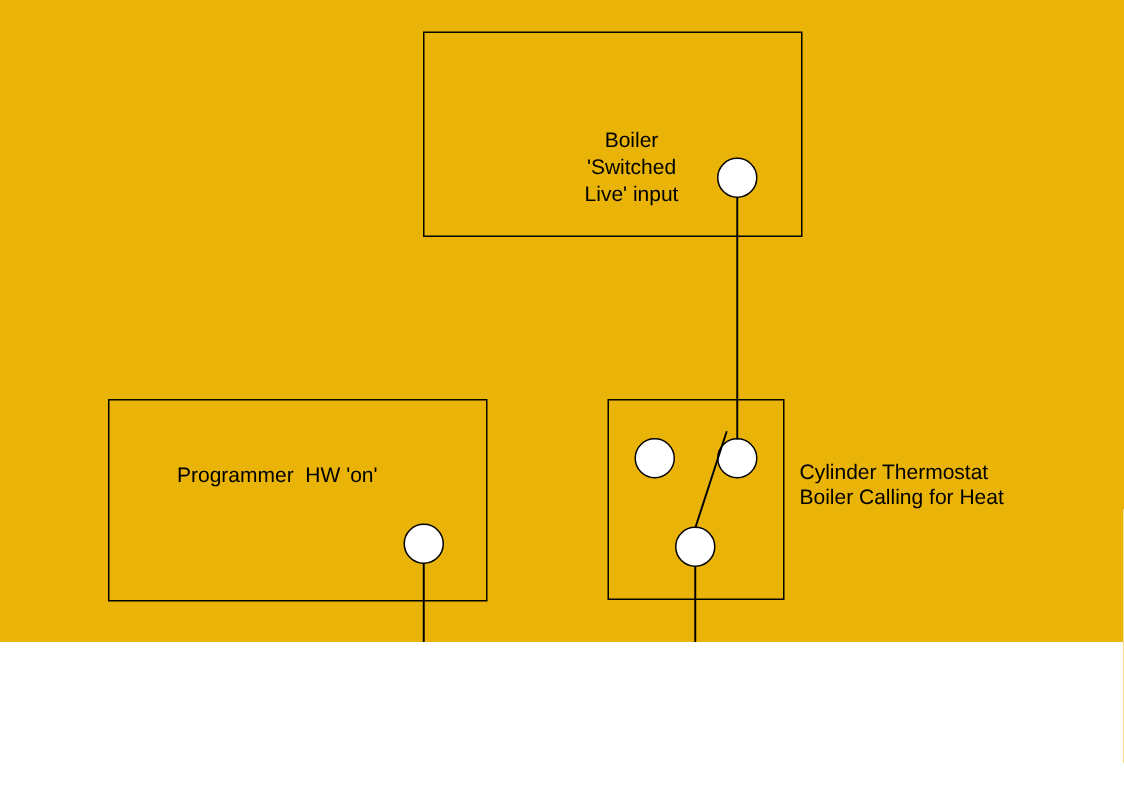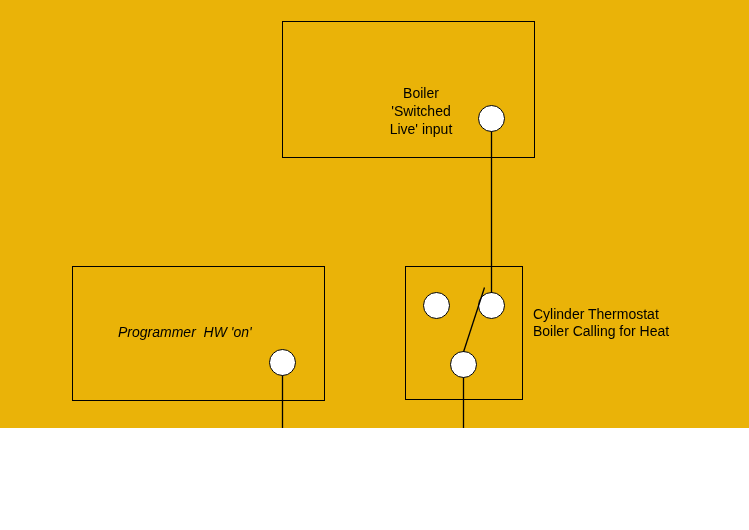--- a/index.html
+++ b/index.html
@@ -63,23 +63,22 @@
     z-index: 6;
   }
   #boiler-label {
     left: 341px; top: 84px;
     width: 160px;
     text-align: center;
     line-height: 18px;
     white-space: pre-line;
   }
   #programmer-label {
-    left: 118px; top: 324px;
+    left: 118px; top: 308px;
     white-space: pre;
-    font-style: italic;
   }
   #thermostat-label {
     left: 533px; top: 306px;
     white-space: pre-line;
   }
 </style>
 </head>
 <body>
 
 <div id="stage">

